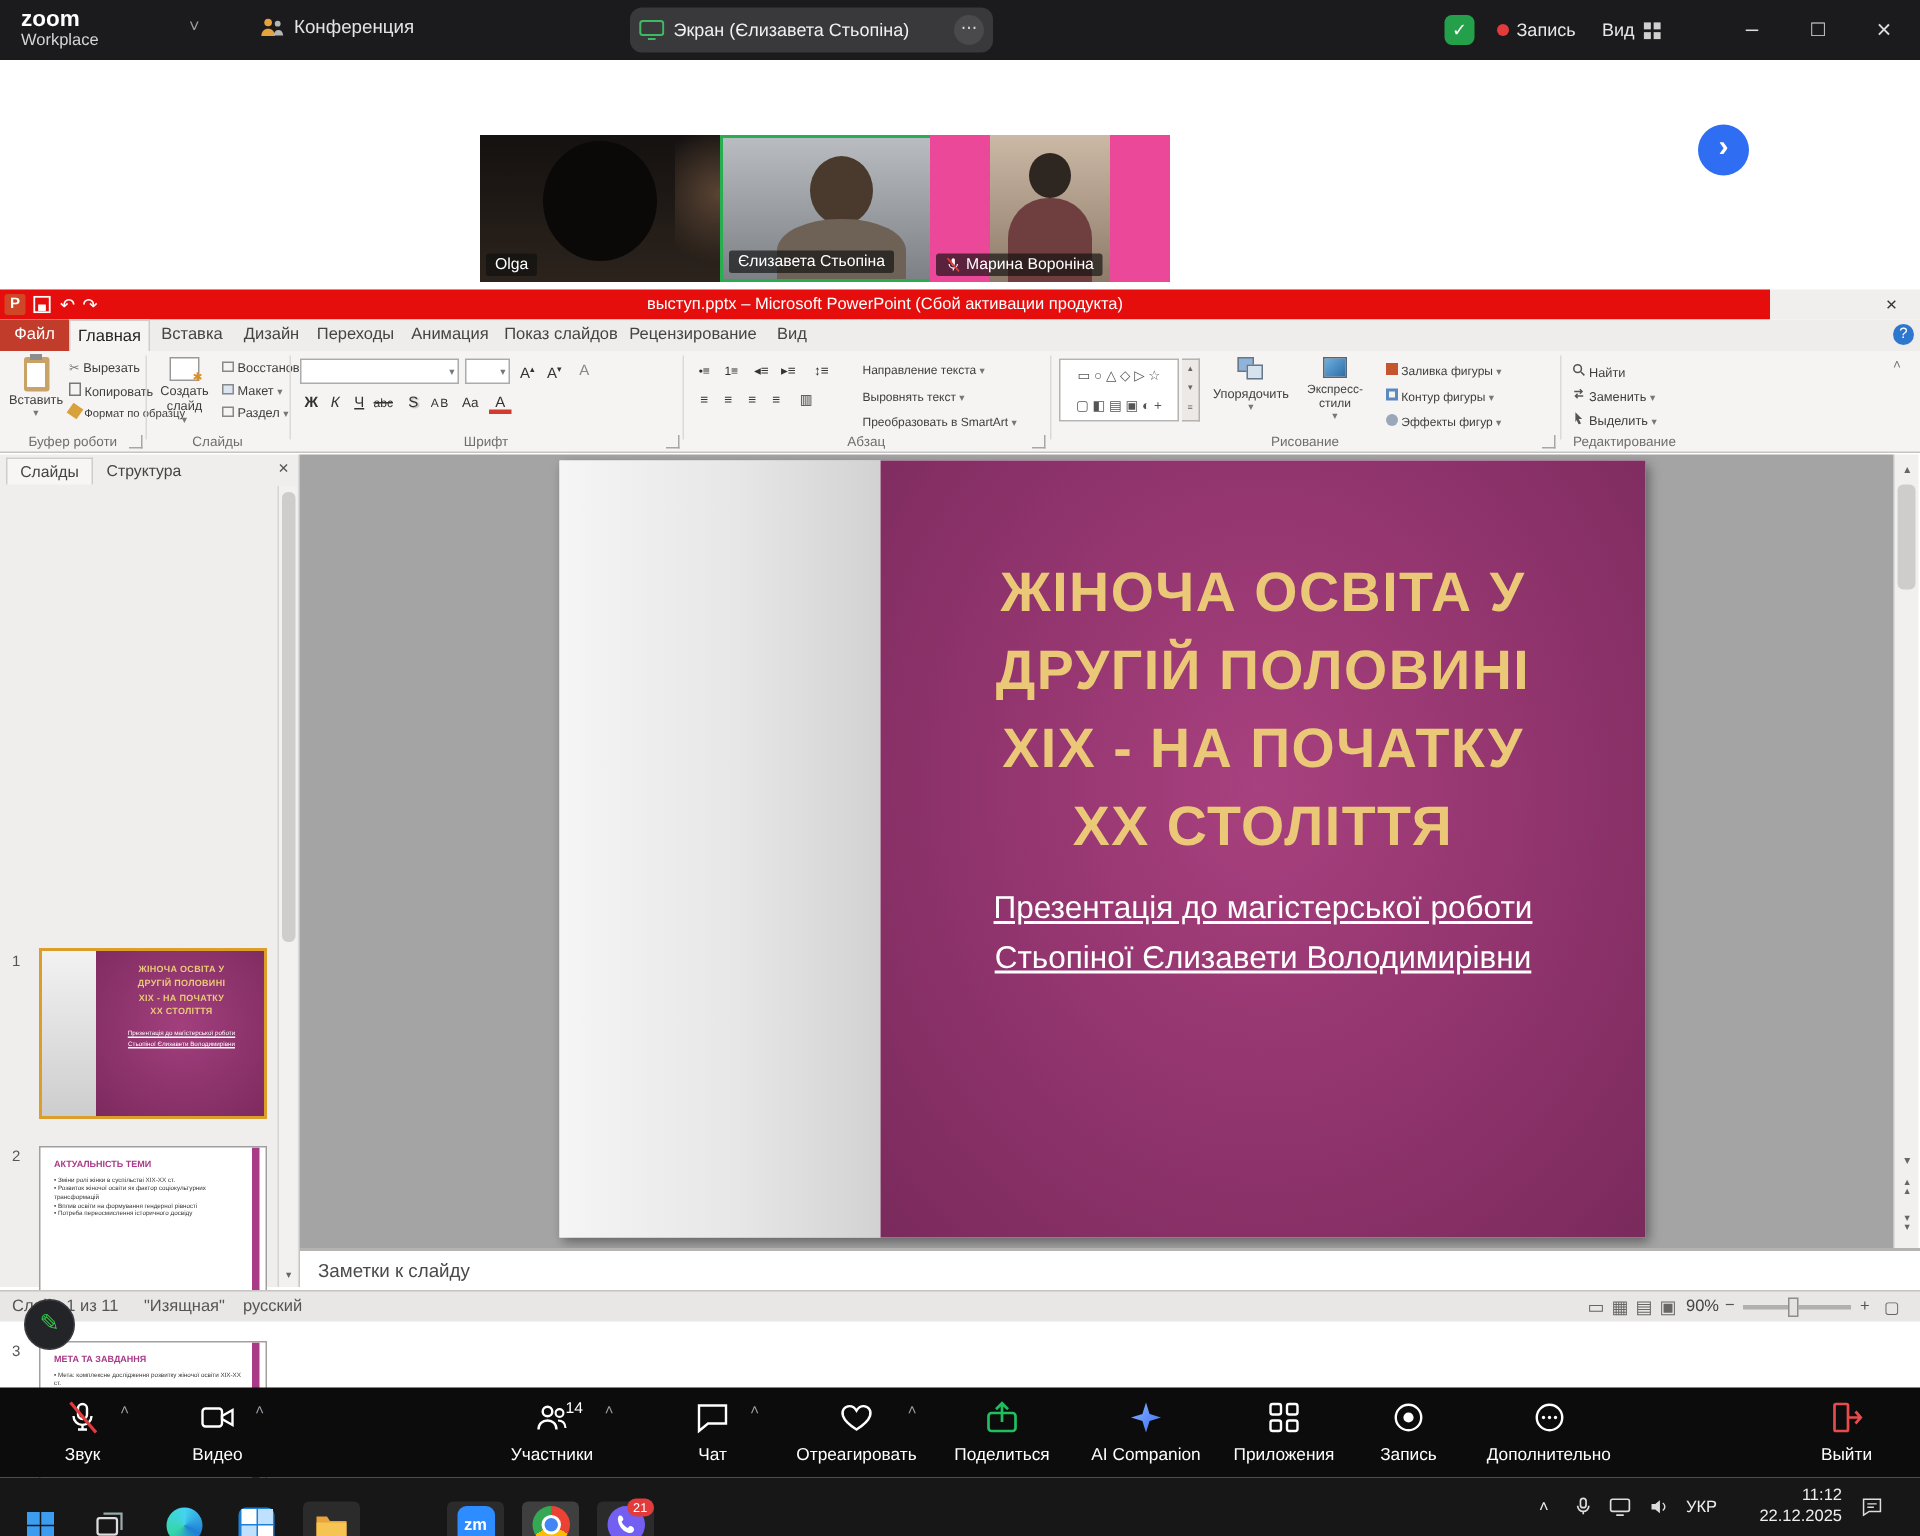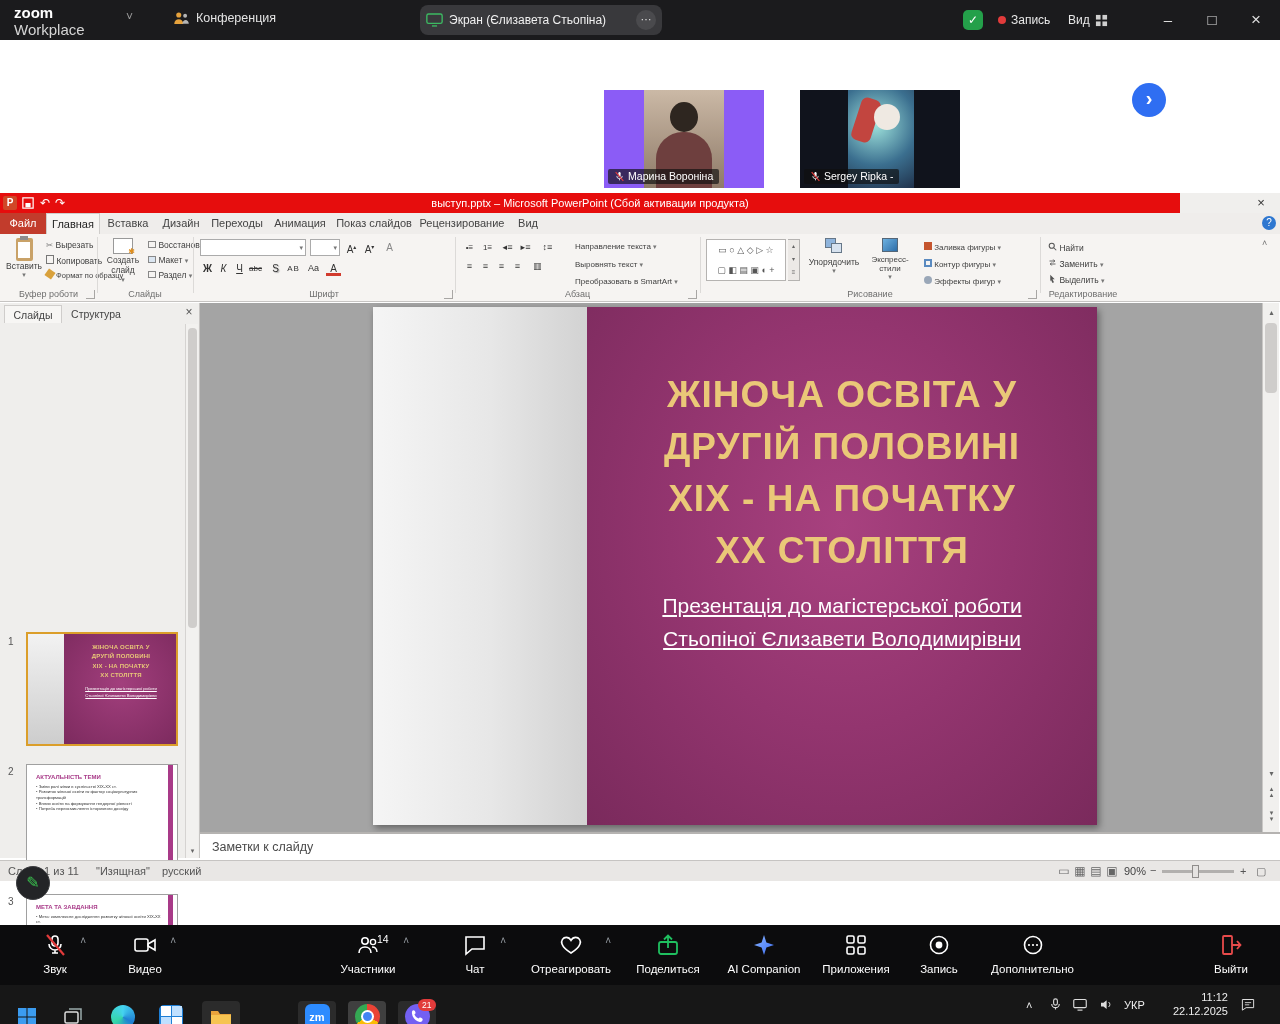--- a/index.html
+++ b/index.html
@@ -61,21 +61,21 @@
 .tbox{position:absolute;top:16px;width:38px;height:31px;border-radius:4px;display:flex;align-items:center;justify-content:center}
 .appbg{background:#2b2b2b}
 .tray{position:absolute;top:0;height:39px;display:flex;align-items:center;color:#eee;font-size:11px}
 </style>
 </head>
 <body>
 
 <div class="abs topbar">
   <div class="abs" style="left:14px;top:4px">
     <div style="font-weight:bold;font-size:15px;color:#fff">zoom</div>
-    <div style="font-size:15px;color:#d5d5d5">Workplace</div>
+    <div style="font-size:11px;color:#d5d5d5">Workplace</div>
   </div>
   <div class="abs" style="left:126px;top:10px;color:#9a9a9a;font-size:12px">˅</div>
   <div class="abs" style="left:172px;top:10px;display:flex;align-items:center;gap:6px">
     <svg width="18" height="16" viewBox="0 0 24 20">
         <circle cx="9" cy="6" r="3.4" fill="#e6a23c"></circle>
         <path d="M3 18c0-4 2.6-6.4 6-6.4s6 2.4 6 6.4z" fill="#e6a23c"></path>
         <circle cx="17.5" cy="7" r="2.6" fill="#b5b5b5"></circle>
         <path d="M13.8 17.5c.4-3 2-4.8 4.4-4.8 2.2 0 3.8 1.6 4.2 4.8z" fill="#b5b5b5"></path>
       </svg>
     <span style="font-size:12.5px;color:#e3e3e3">Конференция</span>
@@ -103,51 +103,51 @@
       </svg>
   </div>
   <div class="abs winbtn" style="left:1148px;top:0">–</div>
   <div class="abs winbtn" style="left:1192px;top:0">□</div>
   <div class="abs winbtn" style="left:1236px;top:0;font-size:17px">×</div>
 </div>
 
 <div class="abs" style="left:0;top:40px;width:1280px;height:125px;background:#fff">
 
 
-
-
-  <div class="tile" style="left:604px;background:#8b5cf6">
+  <div class="tile" style="left:320px;background:linear-gradient(180deg,#141110,#2c231c)">
+    <div class="head" style="left:42px;top:4px;width:76px;height:80px;background:#0b0908"></div>
+    <div class="abs" style="right:0;top:0;width:30px;height:98px;background:radial-gradient(circle at 100% 40%,#5a4434,transparent 70%)"></div>
+    <div class="chip">
+      <span>Olga</span>
+    </div>
+  </div>
+
+  <div class="tile" style="left:480px;background:linear-gradient(180deg,#b9bcc0,#7d8186);border:2px solid #27ae4e">
+    <div class="head" style="left:58px;top:12px;width:42px;height:46px;background:#4a3a2e"></div>
+    <div class="bod" style="left:36px;top:54px;width:86px;height:44px;background:#6e6257"></div>
+    <div class="chip">
+      <span>Єлизавета Стьопіна</span>
+    </div>
+  </div>
+
+  <div class="tile" style="left:620px;background:#ec4899">
     <div class="abs" style="left:40px;top:0;width:80px;height:98px;background:linear-gradient(180deg,#cbb9a6,#8e7a68)">
       <div class="head" style="left:26px;top:12px;width:28px;height:30px;background:#2e2620"></div>
       <div class="bod" style="left:12px;top:42px;width:56px;height:56px;background:#6e3f3e"></div>
     </div>
     <div class="chip">
       <svg width="11" height="11" viewBox="0 0 20 20">
           <rect x="8" y="2" width="4" height="9" rx="2" fill="#fff"></rect>
           <path d="M5 9a5 5 0 0 0 10 0M10 14v3" stroke="#fff" stroke-width="1.4" fill="none"></path>
           <path d="M3 2l14 16" stroke="#e23b3b" stroke-width="2"></path>
         </svg>
       <span>Марина Вороніна</span>
     </div>
   </div>
 
-  <div class="tile" style="left:800px;background:#10131c">
-    <div class="abs" style="left:48px;top:0;width:66px;height:98px;background:radial-gradient(circle at 42% 35%,#9fe3dc,#3b6f8f 55%,#20324c)">
-      <div class="abs" style="left:8px;top:8px;width:20px;height:44px;background:#c2453f;transform:rotate(18deg);border-radius:6px"></div>
-      <div class="head" style="left:26px;top:14px;width:26px;height:26px;background:#efe9e2"></div>
-    </div>
-    <div class="chip">
-      <svg width="11" height="11" viewBox="0 0 20 20">
-          <rect x="8" y="2" width="4" height="9" rx="2" fill="#fff"></rect>
-          <path d="M5 9a5 5 0 0 0 10 0M10 14v3" stroke="#fff" stroke-width="1.4" fill="none"></path>
-          <path d="M3 2l14 16" stroke="#e23b3b" stroke-width="2"></path>
-        </svg>
-      <span>Sergey Ripka -</span>
-    </div>
-  </div>
 
   <div class="abs" style="left:1132px;top:43px;width:34px;height:34px;border-radius:50%;background:#2f6ef2;color:#fff;font-size:20px;font-weight:bold;text-align:center;line-height:31px">›</div>
 </div>
 
 <div class="abs ptitle">
   <div class="redbar">
     <div class="abs" style="left:3px;top:3px;width:14px;height:14px;background:#d04727;color:#fff;font-size:10px;font-weight:bold;line-height:14px;border-radius:2px">P</div>
     <svg class="abs" style="left:22px;top:4px" width="12" height="12" viewBox="0 0 14 14">
         <rect x="1" y="1" width="12" height="12" fill="none" stroke="#fff" stroke-width="1.4"></rect>
         <rect x="4" y="7" width="6" height="5" fill="#fff"></rect>

